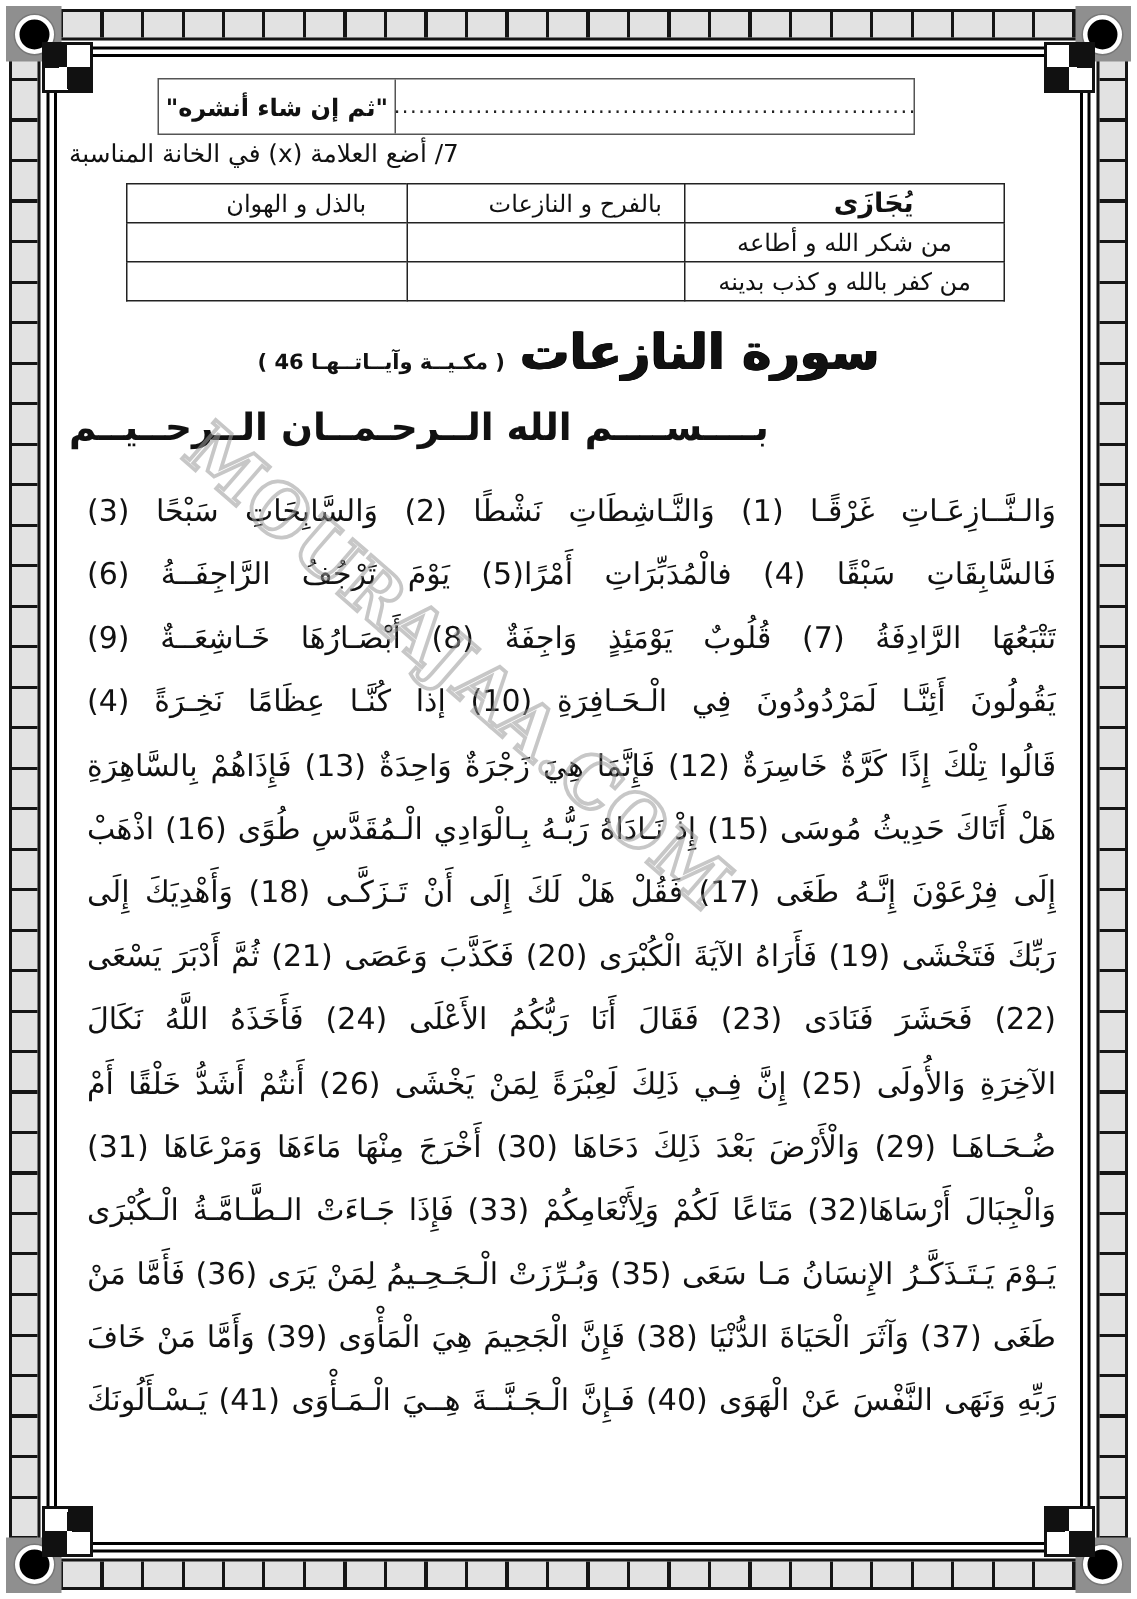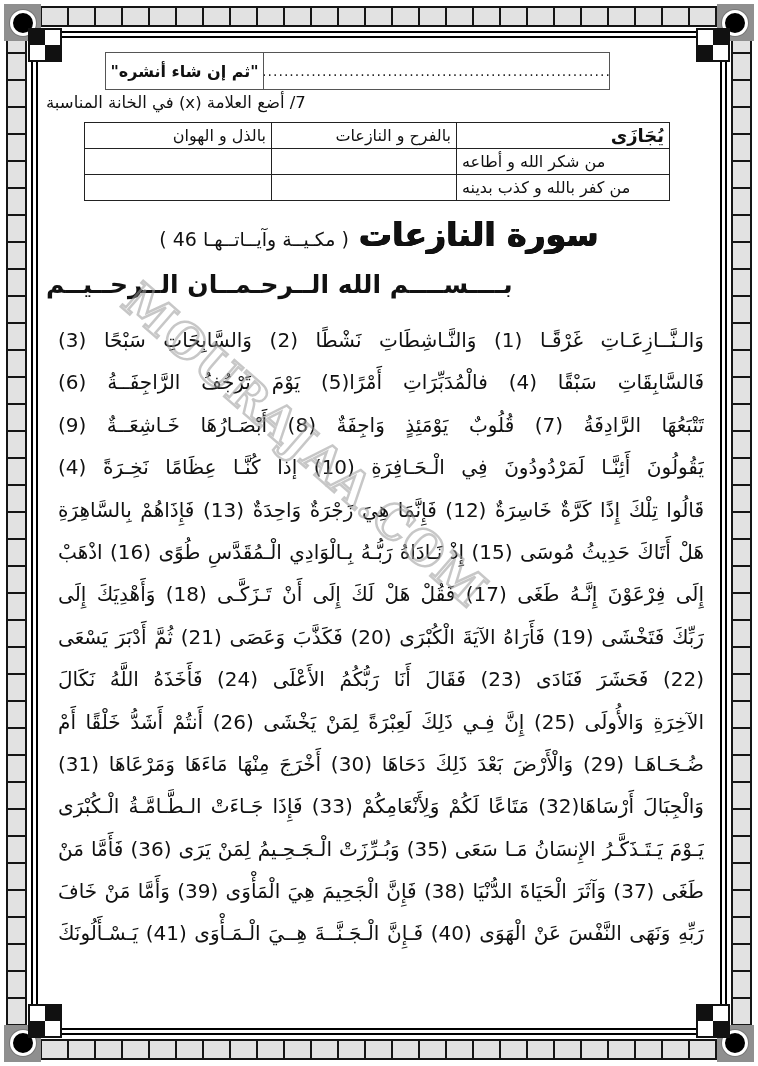--- a/index.html
+++ b/index.html
@@ -37,30 +37,30 @@
   .quote-cell{width:158px;border-right:1px solid #555;display:flex;align-items:center;
               justify-content:center;font-weight:bold;font-size:16px;box-sizing:border-box;}
   .dots-cell{flex:1;display:flex;align-items:center;justify-content:center;overflow:hidden;
              font-size:14px;letter-spacing:1px;color:#222;}
 
   .question{margin:3px 102px 0 0;text-align:left;font-size:16.5px;height:24px;}
 
   table.ex{border-collapse:collapse;margin:5px 42px 0 0;width:585px;table-layout:fixed;}
   table.ex td,table.ex th{border:1px solid #222;height:26px;padding:0 5px;
                           font-size:16px;font-weight:normal;box-sizing:border-box;}
-  table.ex th{text-align:right;padding-left:44px;}
+  table.ex th{text-align:center;padding-left:44px;}
   table.ex th.main{font-weight:bold;font-size:18px;}
-  table.ex td.lbl{text-align:left;}
+  table.ex td.lbl{text-align:center;}
   col.c-judge{width:213px;} col.c-joy{width:185px;} col.c-hum{width:187px;}
 
   .title-row{margin-top:14px;display:flex;direction:rtl;justify-content:center;
              align-items:baseline;gap:10px;}
   .surah-title{font-size:33px;font-weight:900;letter-spacing:-1px;
                text-shadow:0.6px 0 #000,-0.6px 0 #000;}
-  .surah-meta{font-size:19px;font-weight:normal;}
+  .surah-meta{font-size:14px;font-weight:bold;}
 
   .basmala{margin-top:16px;text-align:left;font-size:25px;font-weight:bold;}
 
   .verses{margin:20px 8px 0 12px;}
   .verse-line{direction:rtl;height:42.4px;line-height:42.4px;font-size:20px;
               text-align:justify;text-align-last:justify;overflow:hidden;
               font-weight:500;}
 
   .watermark{position:absolute;left:148px;top:272px;z-index:9;pointer-events:none;
              transform:rotate(41deg);transform-origin:left top;

